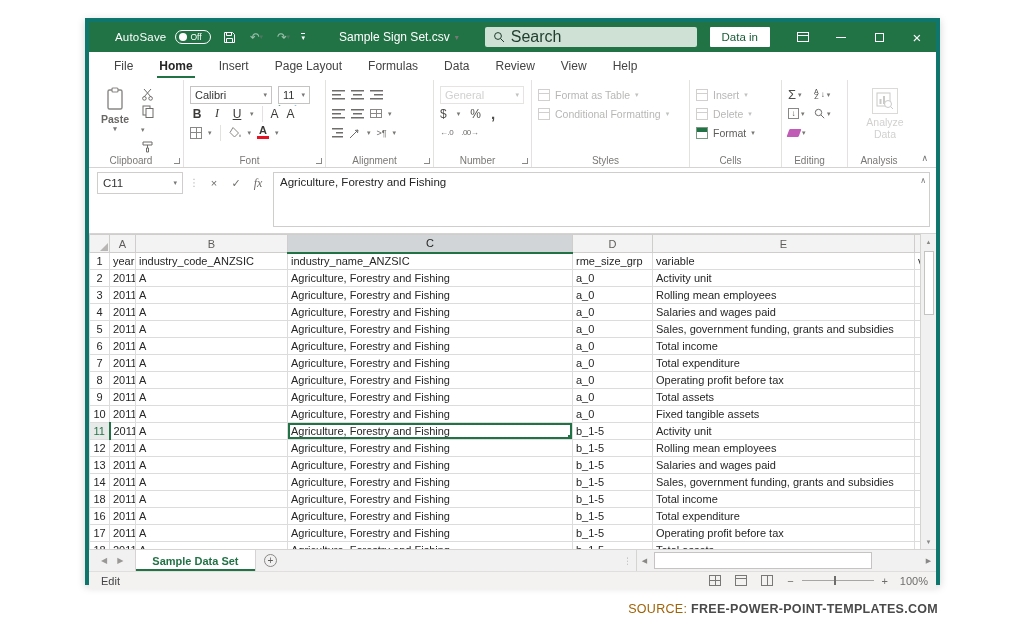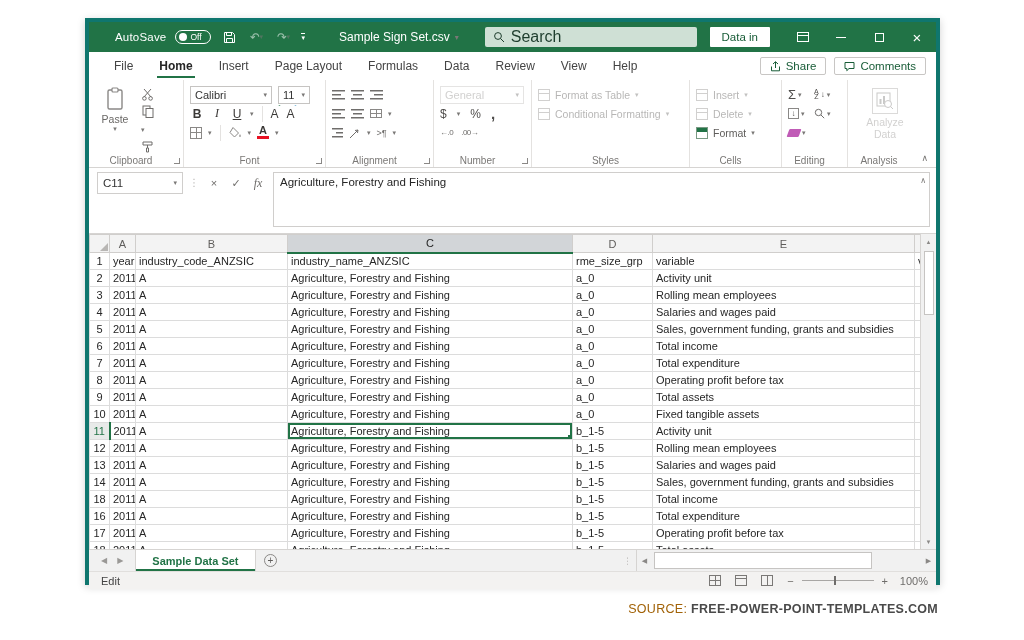--- a/index.html
+++ b/index.html
@@ -53,21 +53,21 @@
   .rgroup { position:relative; border-right:1px solid #e4e2e0; padding:5px 4px 15px 6px; flex:none; }
   .rgroup-label { position:absolute; bottom:1px; left:0; right:10px; text-align:center; font-size:10px; color:#7a7876; }
   .launcher { position:absolute; right:3px; bottom:3px; width:6px; height:6px;
               border-right:1px solid #8a8886; border-bottom:1px solid #8a8886; }
   .disabled { opacity:.45; }
   .dd { font-size:7px; color:#7a7876; }
   .rrow { display:flex; align-items:center; gap:6px; height:19px; }
 
   
   .g-clip { width:95px; display:flex; }
-  .paste-big { display:flex; flex-direction:column; align-items:center; width:40px; padding-top:2px; }
+  .paste-big { display:flex; flex-direction:column; align-items:center; width:40px; padding-top:2px;font-weight:bold; }
   .paste-big .lbl { font-size:10.5px; color:#6a6866; margin-top:2px; }
   .clip-col { display:flex; flex-direction:column; gap:4px; margin-left:6px; padding-top:3px; }
 
   
   .g-font { width:142px; }
   .selbox { height:18px; border:1px solid #c6c4c2; display:flex; align-items:center; justify-content:space-between;
             padding:0 4px; font-size:11px; color:#333; background:#fff; }
   .fname { width:82px; } .fsize { width:32px; }
   .fbtn { font-size:12px; color:#3b3937; width:14px; text-align:center; }
   .fbtn.b { font-weight:700; } .fbtn.i { font-style:italic; font-family:"Liberation Serif",serif; }
@@ -259,34 +259,20 @@
         <div class="rtab">File</div>
         <div class="rtab active">Home</div>
         <div class="rtab">Insert</div>
         <div class="rtab">Page Layout</div>
         <div class="rtab">Formulas</div>
         <div class="rtab">Data</div>
         <div class="rtab">Review</div>
         <div class="rtab">View</div>
         <div class="rtab">Help</div>
       </div>
-    <div class="tabrow-right">
-      <span class="pillbtn">
-        <svg width="11" height="11" viewBox="0 0 11 11">
-            <path d="M5.5 7 V1 M3 3 L5.5 .7 8 3 M1.5 5.5 v4.3 h8 v-4.3" stroke="#185c37" fill="none"></path>
-          </svg>
-        <span>Share</span>
-      </span>
-      <span class="pillbtn">
-        <svg width="11" height="11" viewBox="0 0 11 11">
-            <path d="M1 1.5 h9 v6 h-5 l-2.2 2.2 v-2.2 h-1.8 z" stroke="#185c37" fill="none"></path>
-          </svg>
-        <span>Comments</span>
-      </span>
-    </div>
   </div>
 
   <div class="ribbon">
 
     <div class="rgroup g-clip">
       <div class="paste-big">
         <svg width="22" height="24" viewBox="0 0 22 24">
             <rect x="4" y="3" width="14" height="19" rx="1.5" stroke="#8a8886" fill="none" stroke-width="1.4"></rect>
             <rect x="8" y="1" width="6" height="4" rx="1" stroke="#8a8886" fill="#fff" stroke-width="1.2"></rect>
           </svg>

